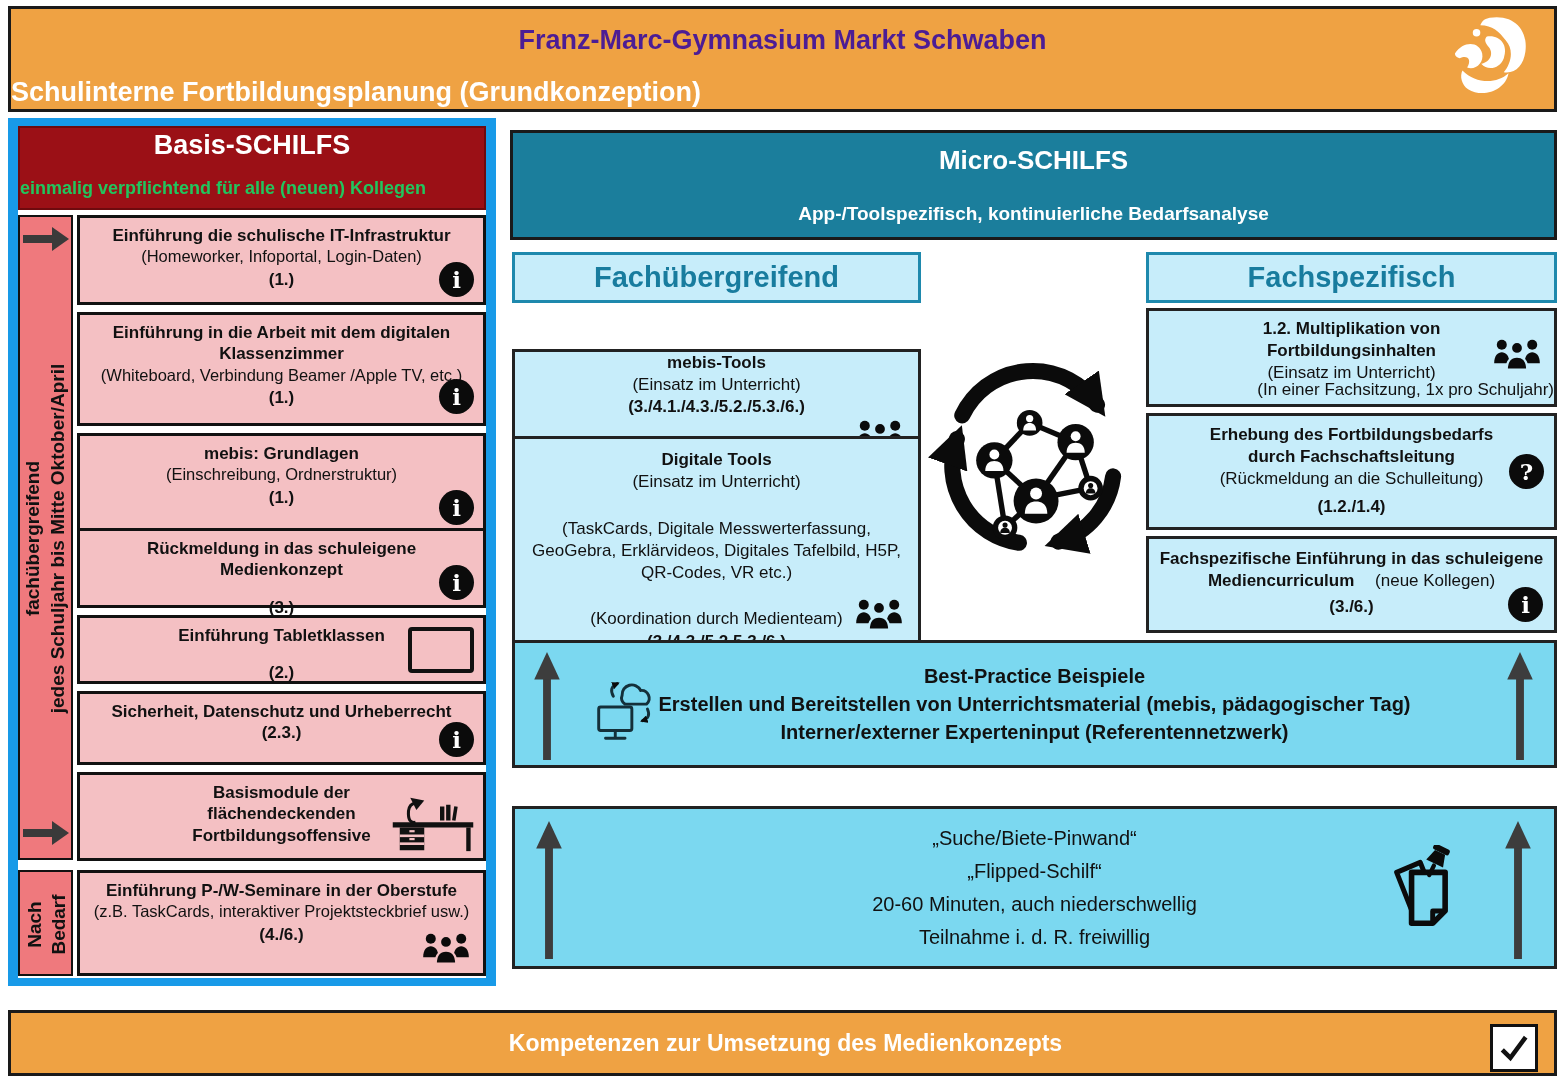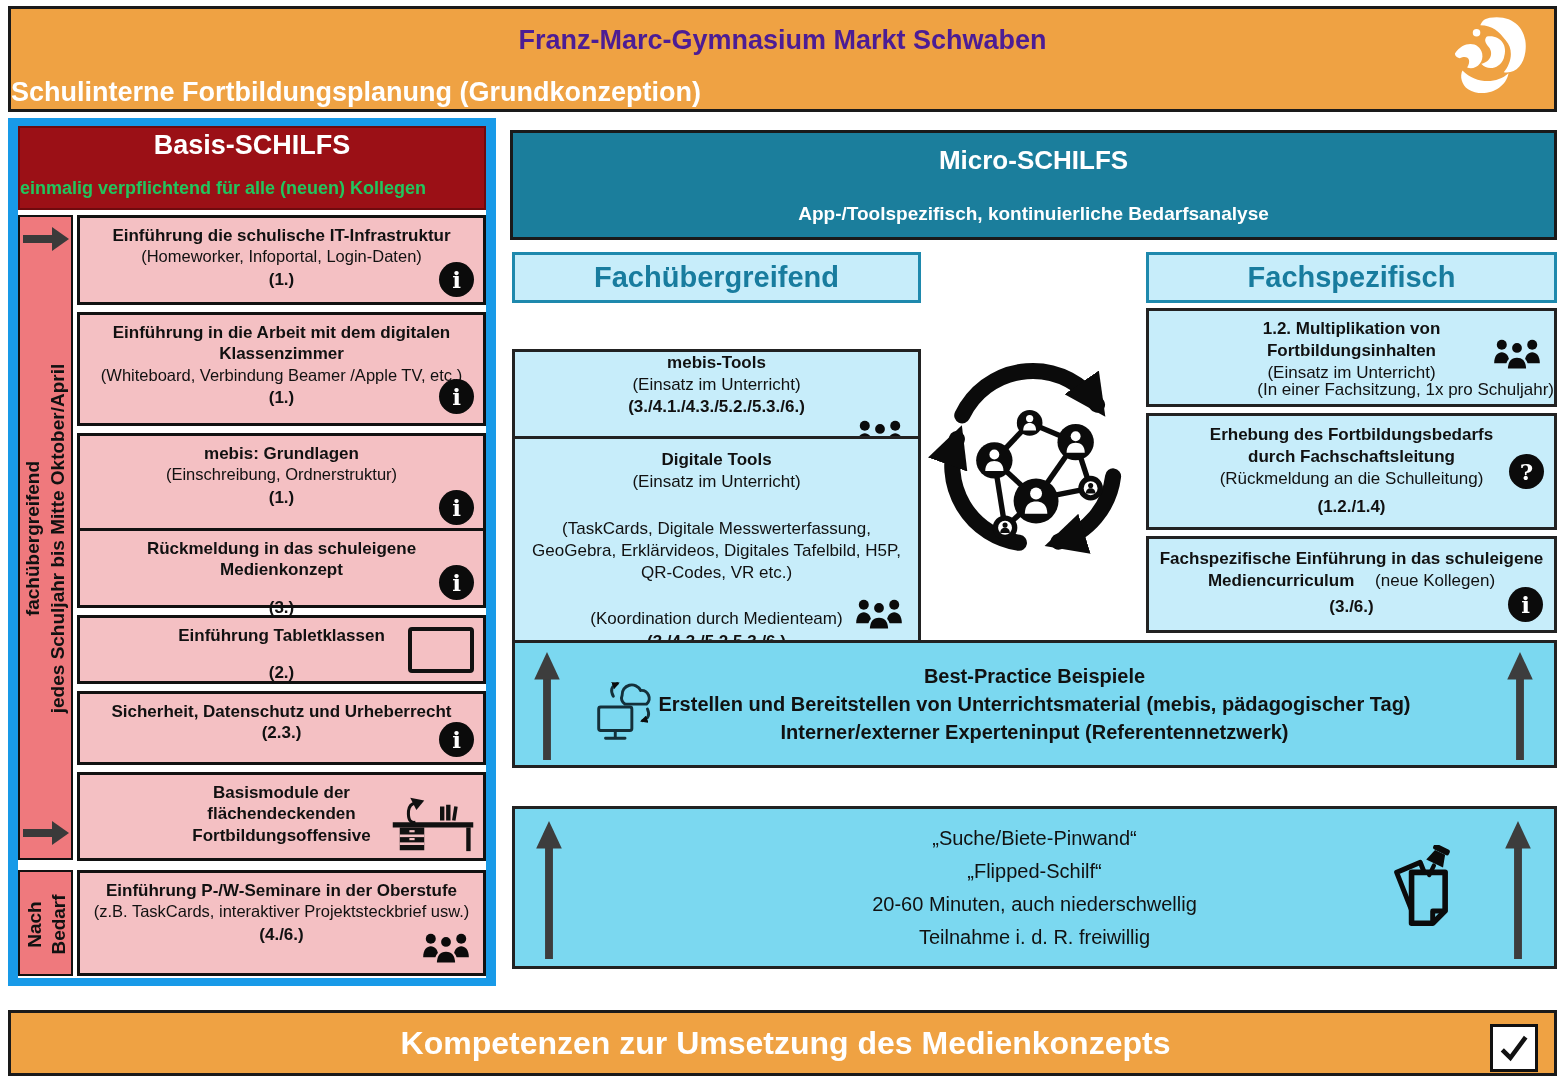--- a/index.html
+++ b/index.html
@@ -80,21 +80,21 @@
   .band.pin{left:512px;top:806px;width:1045px;height:163px;}
   .band .txt{position:absolute;left:0;top:0;width:100%;height:100%;display:flex;
              flex-direction:column;align-items:center;justify-content:center;}
   .band.best .txt div{font-size:20px;font-weight:bold;line-height:28px;}
   .band.pin .txt div{font-size:20px;line-height:33px;}
   .uparrow{position:absolute;width:28px;}
 
   
   .footer{left:8px;top:1010px;width:1549px;height:66px;background:#EFA243;border:3px solid #1a1a1a;
           display:flex;align-items:center;justify-content:center;}
-  .footer .t{font-size:32px;font-weight:bold;color:#fff;margin-left:6px;}
+  .footer .t{font-size:23px;font-weight:bold;color:#fff;margin-left:6px;}
   .checkbox{position:absolute;right:16px;top:11px;width:42px;height:42px;background:#fff;
             border:3px solid #111;display:flex;align-items:center;justify-content:center;}
 </style>
 </head>
 <body>
 
 <svg width="0" height="0" style="position:absolute">
   <defs>
     <marker id="ah" viewBox="0 0 10 10" refX="6.5" refY="5" markerWidth="2.6" markerHeight="2.6" orient="auto-start-reverse">
       <path d="M0,0 L10,5 L0,10 z" fill="#0b0b0b"></path>

